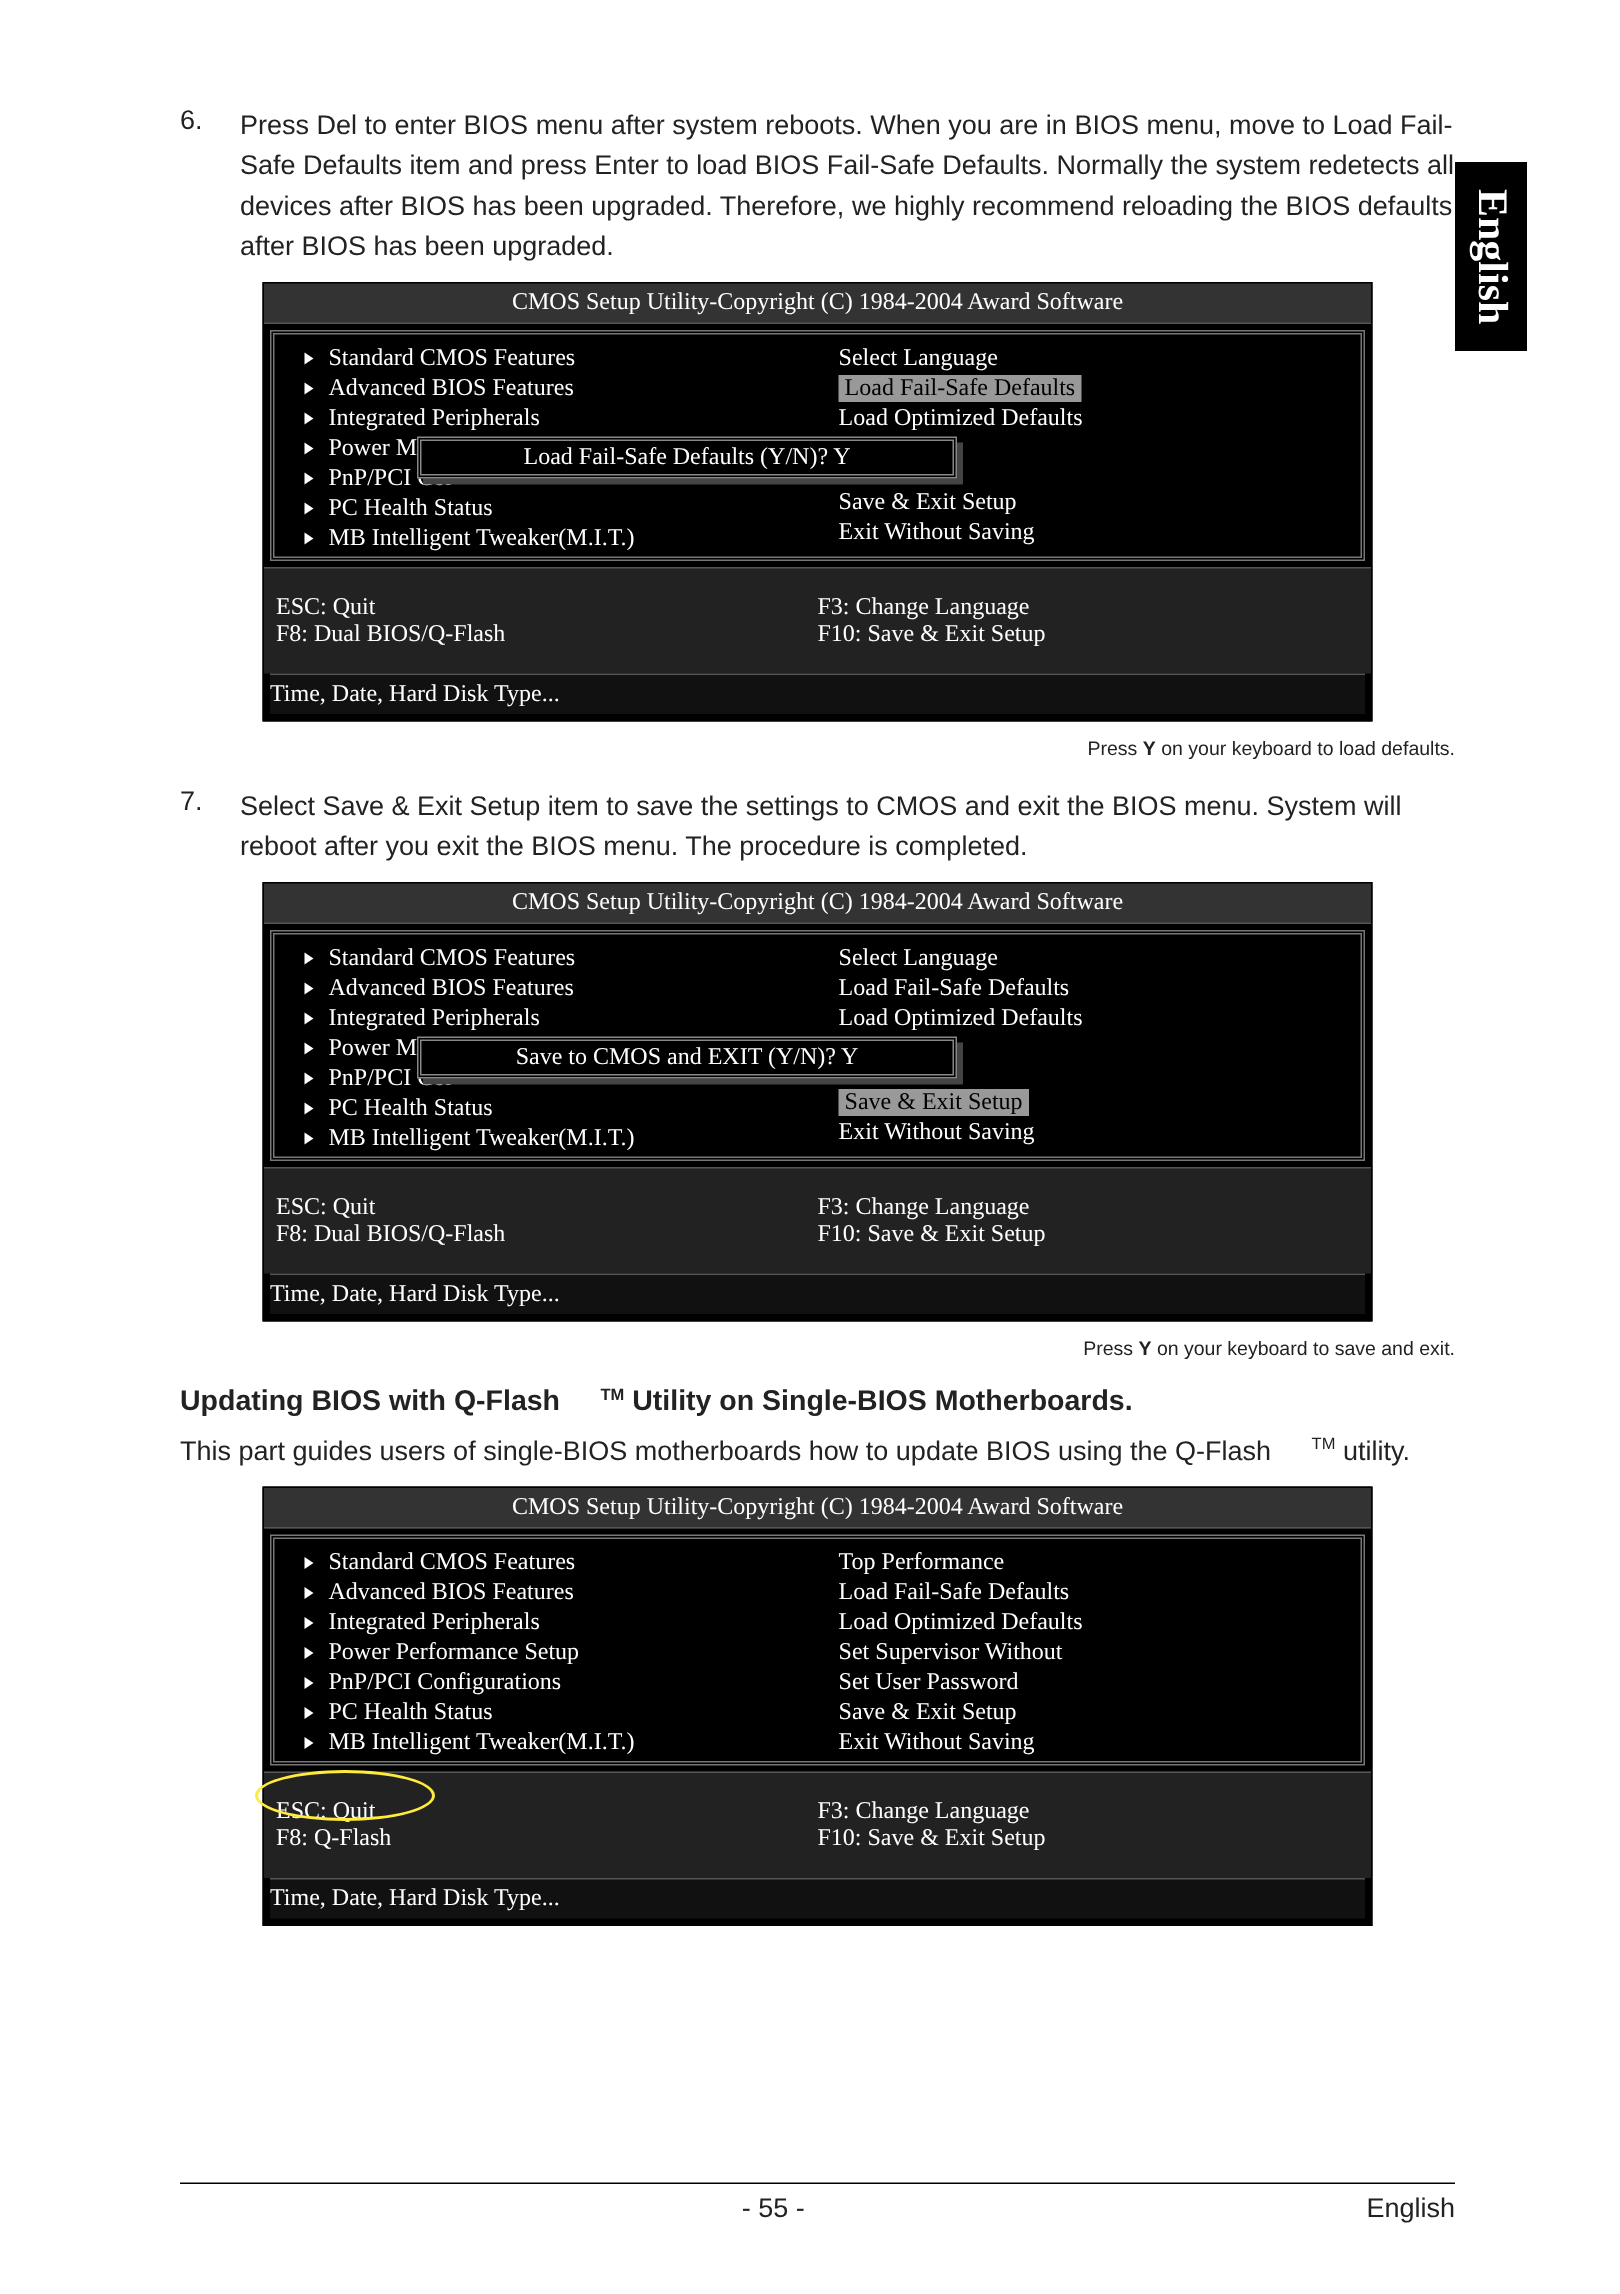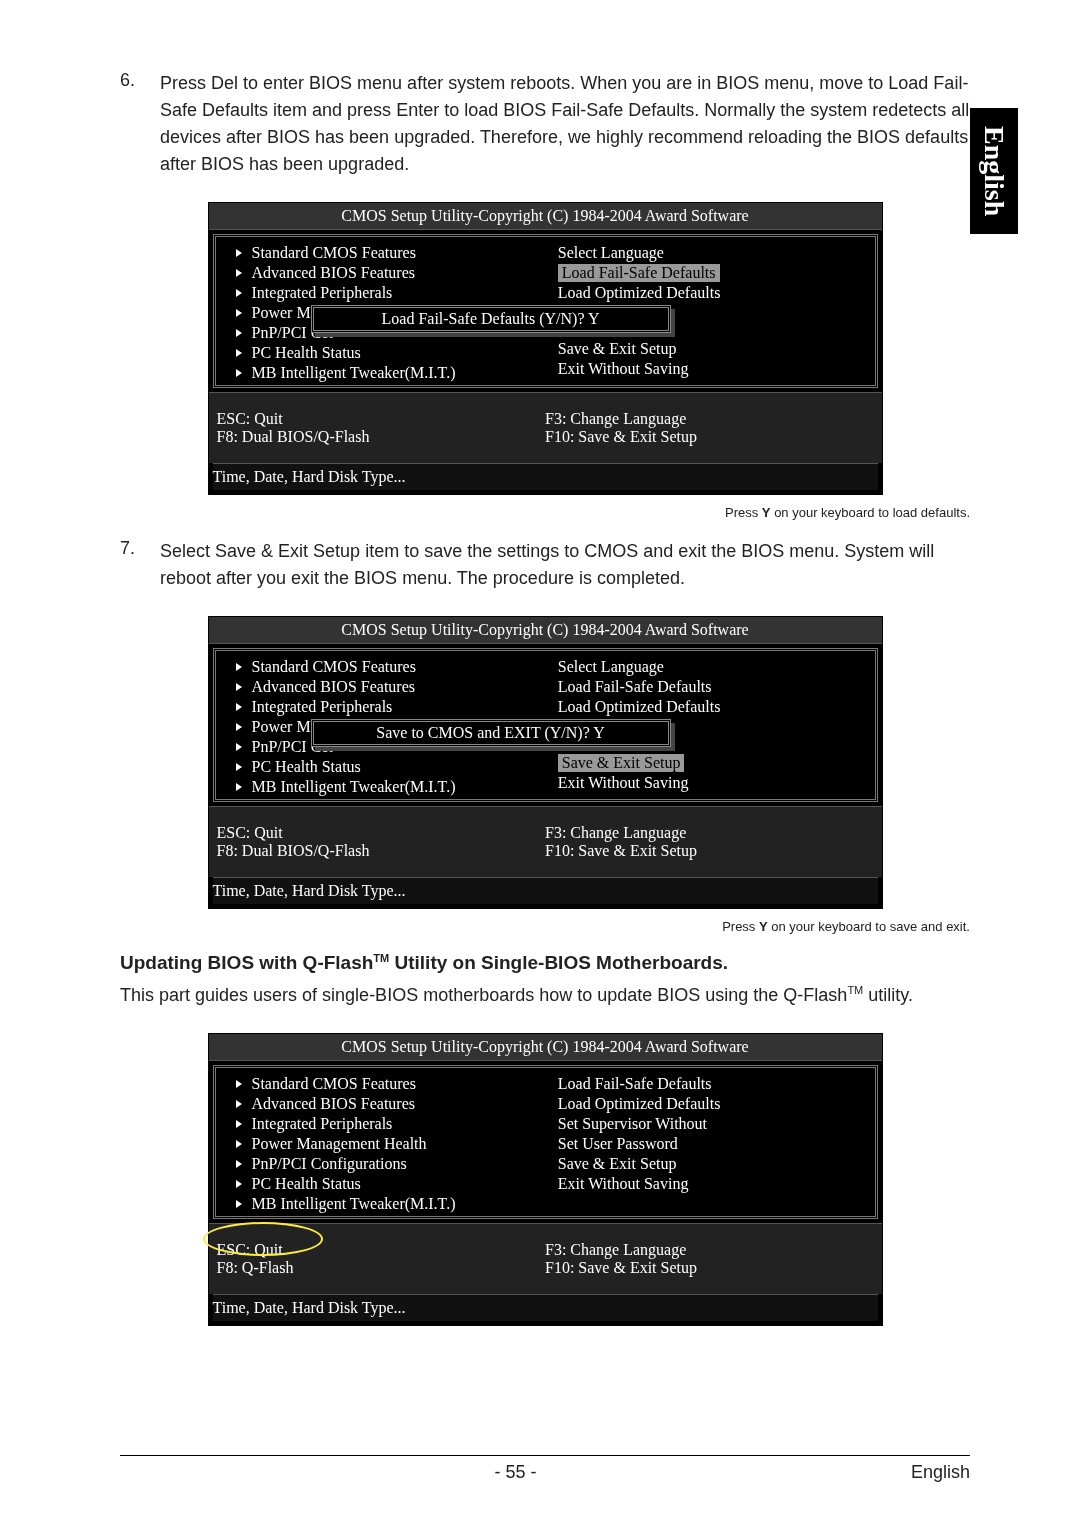--- a/index.html
+++ b/index.html
@@ -26,22 +26,22 @@
     font-weight: bold;
     font-size: 28px;
     padding: 18px 8px;
   }
   ol.steps { list-style: none; }
   ol.steps > li { display: flex; margin-bottom: 10px; }
   .num { width: 40px; flex-shrink: 0; font-size: 18px; }
   .step-body { font-size: 18px; line-height: 1.5; }
   .step-body b { font-weight: normal; }
   .bios {
-    margin: 24px auto 8px auto;
-    width: 675px;
+    margin: 10px auto 8px auto;
+    width: 740px;
     border: 1px solid #000;
     background: #000;
     color: #fff;
     position: relative;
     font-family: "Times New Roman", serif;
     font-size: 16px;
   }
   .bios-title {
     background: #333;
     text-align: center;
@@ -76,21 +76,21 @@
     padding:17px 8px;
     background:#222;
   }
   .bios-foot-row { display:flex; }
   .bios-foot-row > div { width:50%; }
   .bios-help { border-top:1px solid #555; padding:4px 0; background:#111; margin:0 4px 4px 4px; }
   .caption { text-align:right; font-size:13px; margin:10px 0 18px 0; }
   .caption b { font-weight:bold; }
   h3.part { font-size:19px; font-weight:bold; margin-top:18px; margin-bottom:4px; }
   h3.subtitle { font-size:19px; font-weight:bold; margin-bottom:8px; }
-  sup { font-size:11px; }
+  sup { font-size:11px;margin-left:27px; }
   .body-text { font-size:18px; line-height:1.5; margin-bottom:8px; }
   .ellipse {
     position:absolute;
     width:120px;height:34px;
     border:2px solid #ffeb3b;
     border-radius:50%;
     pointer-events:none;
   }
   .page-foot {
     position:absolute; left:120px; right:110px; bottom:46px;
@@ -288,36 +288,39 @@
           <div class="bios-item">
               <span class="tri"></span>
               <span>Advanced BIOS Features</span>
             </div>
           <div class="bios-item">
               <span class="tri"></span>
               <span>Integrated Peripherals</span>
             </div>
           <div class="bios-item">
               <span class="tri"></span>
-              <span>Power Management Health</span>
+              <span>Power Performance Setup</span>
             </div>
           <div class="bios-item">
               <span class="tri"></span>
               <span>PnP/PCI Configurations</span>
             </div>
           <div class="bios-item">
               <span class="tri"></span>
               <span>PC Health Status</span>
             </div>
           <div class="bios-item">
               <span class="tri"></span>
               <span>MB Intelligent Tweaker(M.I.T.)</span>
             </div>
         </div>
         <div class="bios-right">
+          <div class="bios-item">
+              <span>Top Performance</span>
+            </div>
           <div class="bios-item">
               <span>Load Fail-Safe Defaults</span>
             </div>
           <div class="bios-item">
               <span>Load Optimized Defaults</span>
             </div>
           <div class="bios-item">
               <span>Set Supervisor Without</span>
             </div>
           <div class="bios-item">

